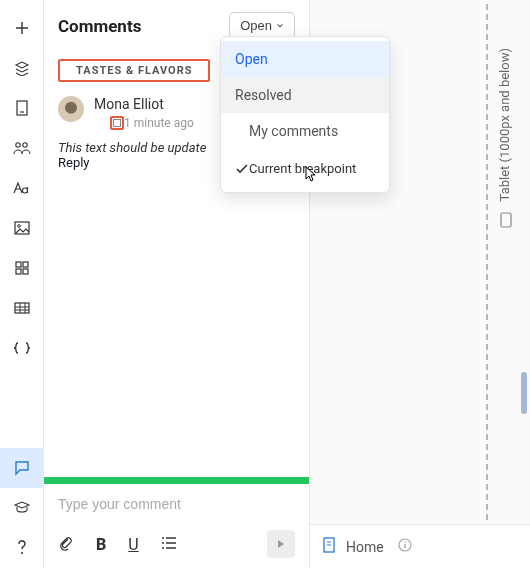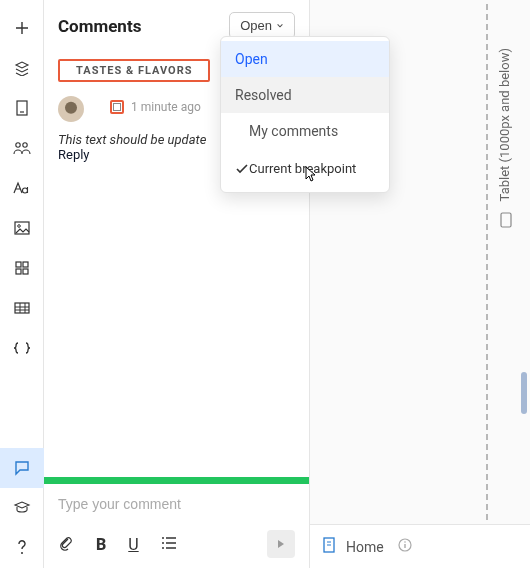--- a/index.html
+++ b/index.html
@@ -16,21 +16,21 @@
   .open-btn { border: 1px solid #d0d0d0; border-radius: 5px; padding: 5px 10px; font-size: 13px; color: #444; background: #fff; cursor: pointer; display: flex; align-items: center; gap: 4px; }
   .open-btn svg { width: 8px; height: 8px; }
 
   .thread { padding: 10px 14px; }
   .thread-label { display: inline-block; font-size: 11px; letter-spacing: 1px; font-weight: 700; color: #555; border: 2px solid #e95b3a; padding: 3px 16px; border-radius: 2px; }
   .thread-head { display: flex; align-items: flex-start; margin-top: 14px; gap: 10px; }
   .avatar { width: 26px; height: 26px; border-radius: 50%; background: #d8c8b4; position: relative; overflow: hidden; }
   .avatar::after { content: ""; position: absolute; left: 50%; top: 50%; transform: translate(-50%,-60%); width: 12px; height: 12px; border-radius: 50%; background: #7a6a55; }
   .thread-meta { flex: 1; }
   .author { font-size: 14px; color: #333; }
-  .time-row { display: flex; align-items: center; gap: 7px; margin-top: 4px; padding-left: 16px; }
+  .time-row { display: flex; align-items: center; margin-top: 4px; padding-left: 16px; }
   .time-bp-box { width: 14px; height: 14px; border: 2px solid #e95b3a; border-radius: 2px; display:flex; align-items:center; justify-content:center;}
   .time-bp-box-inner { width: 8px; height: 8px; border: 1px solid #888; }
   .timestamp { font-size: 12px; color: #999; }
   .thread-body { margin-top: 10px; font-size: 13px; color: #333; font-style: italic; }
   .reply-link { color: #0f172a; font-size: 13px; margin-top: 0; display: inline-block; cursor: pointer; }
 
   .cp-footer { margin-top: auto; border-top: 7px solid #22c55e; }
   .comment-input-row { padding: 12px 14px; }
   .comment-input { width: 100%; border: none; outline: none; font-size: 14px; color: #333; }
   .comment-input::placeholder { color: #aaa; }
@@ -146,20 +146,21 @@
           <path d="M2 3l3 3 3-3" stroke="#555" stroke-width="1.4" fill="none"></path>
         </svg>
     </button>
   </div>
 
   <div class="thread">
     <span class="thread-label">TASTES &amp; FLAVORS</span>
     <div class="thread-head">
       <div class="avatar"></div>
       <div class="thread-meta">
+        <div class="author">Mona Elliot</div>
         <div class="time-row">
           <span class="time-bp-box">
               <span class="time-bp-box-inner"></span>
             </span>
           <span class="timestamp">1 minute ago</span>
         </div>
       </div>
     </div>
     <div class="thread-body">This text should be update</div>
     <span class="reply-link">Reply</span>

